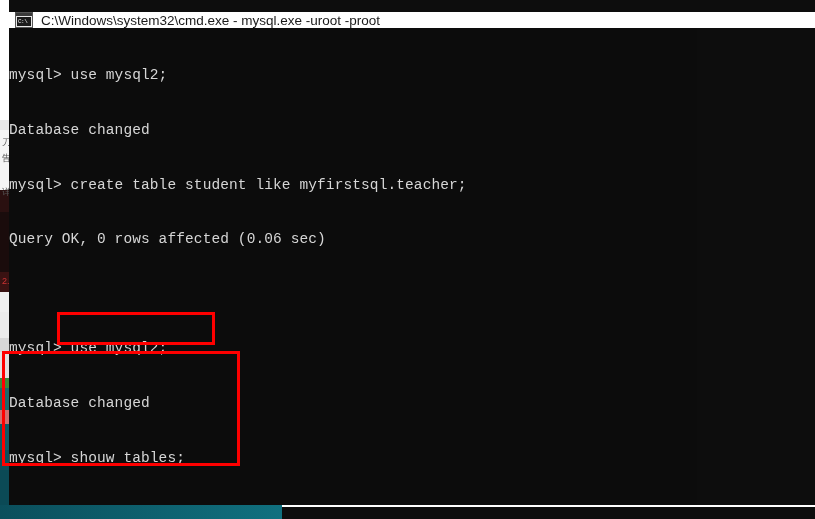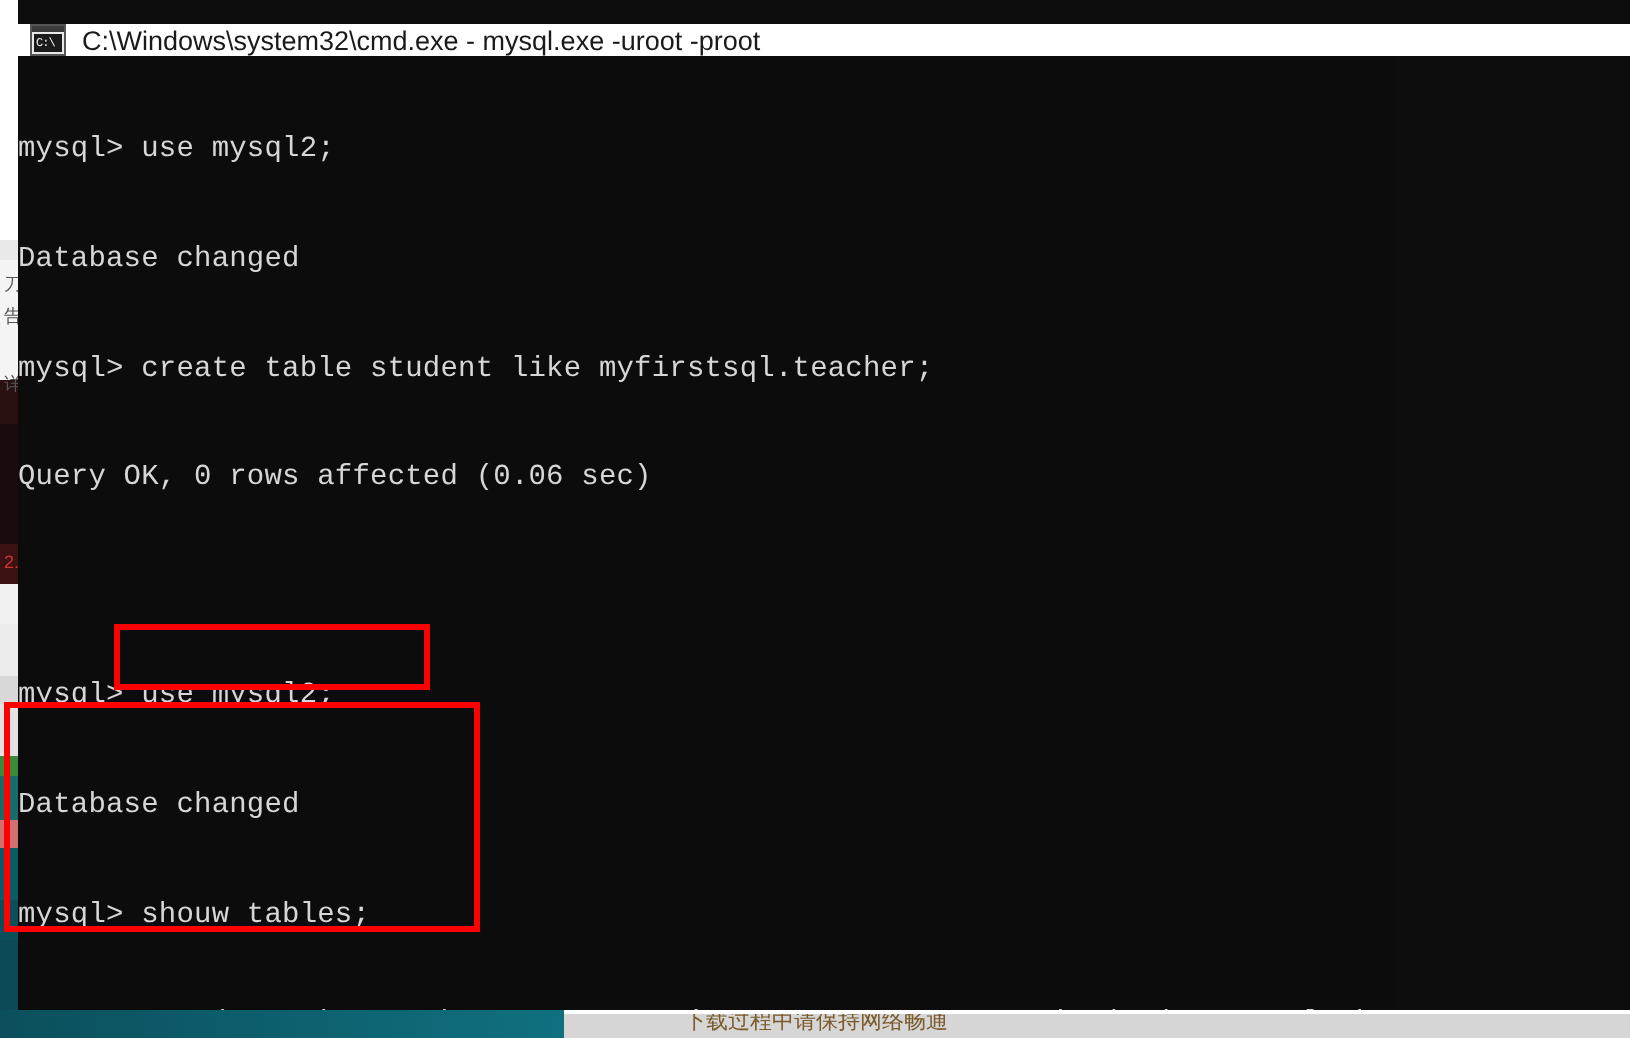--- a/index.html
+++ b/index.html
@@ -241,17 +241,14 @@
       </div>
 
     </div>
   </div>
 
   <div class="redbox" id="redbox-1"></div>
   <div class="redbox" id="redbox-2"></div>
 
   <div class="bg-bottom-teal"></div>
   <div class="bg-bottom-white"></div>
-  <div class="bg-bottom-light">
-    <div class="clip-text">下载过程中请保持网络畅通</div>
-  </div>
 
 </div>
 
 </body></html>

